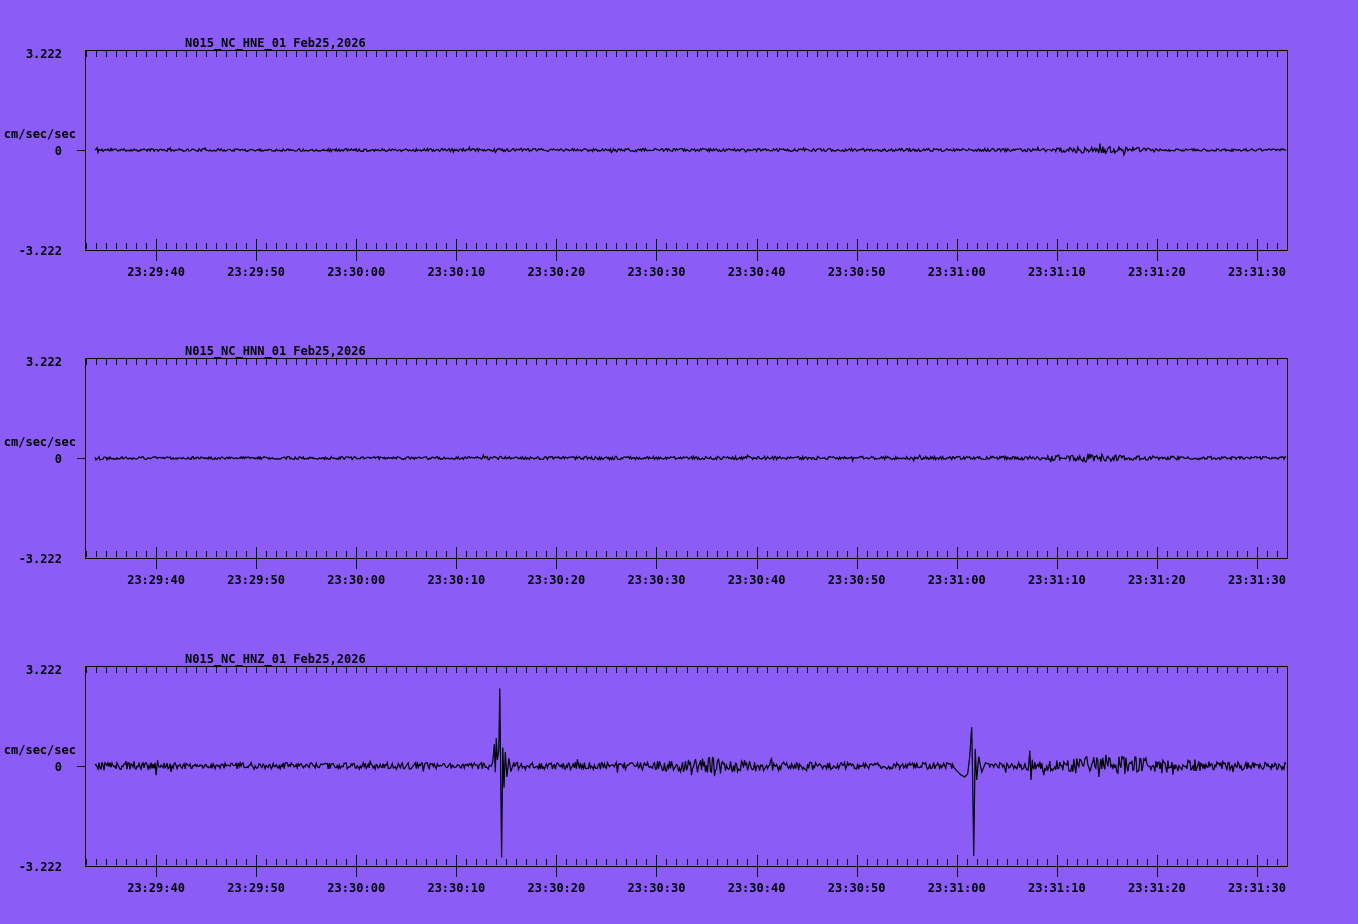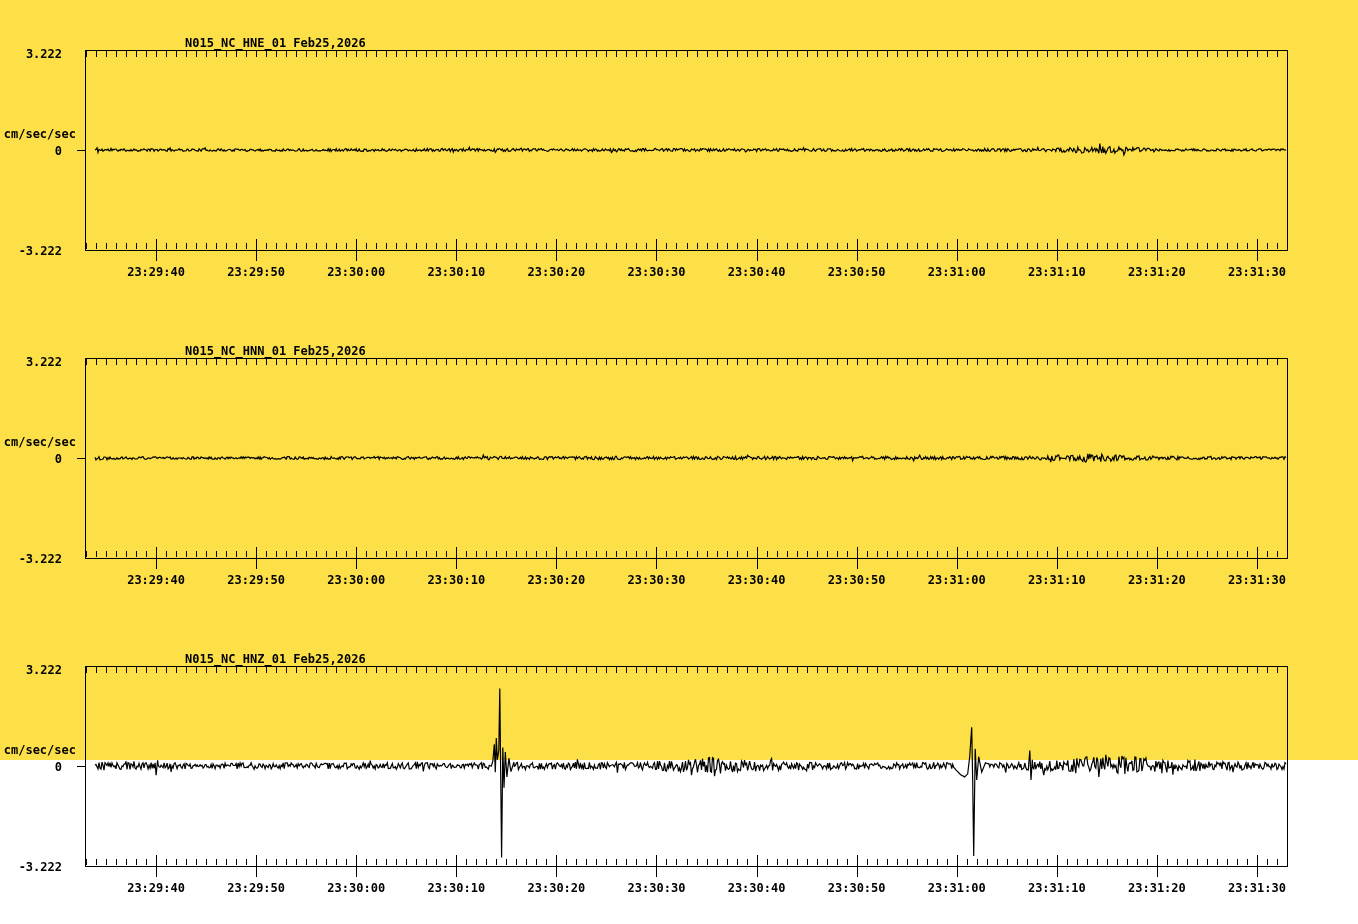--- a/index.html
+++ b/index.html
@@ -1,17 +1,17 @@
 <!DOCTYPE html>
 <html><head>
 <meta charset="utf-8">
 <style>
   html,body{margin:0;padding:0;background:#ffffff;}
   body{width:1358px;height:924px;overflow:hidden;}
-  .screen{position:relative;width:1358px;height:760px;background:#fde047;}
+  .screen{position:relative;width:1358px;height:924px;background:#8b5cf6;}
   svg text{
     font-family:"DejaVu Sans Mono","Liberation Mono",monospace;
     font-weight:700;
     font-size:12px;
     fill:#000000;
   }
 </style>
 </head>
 <body>
 

